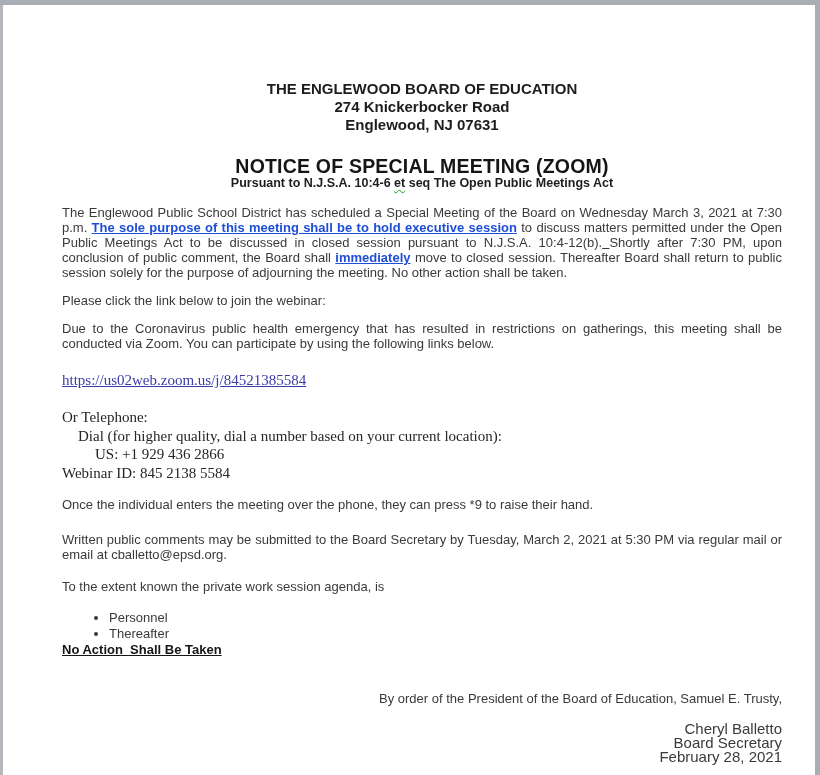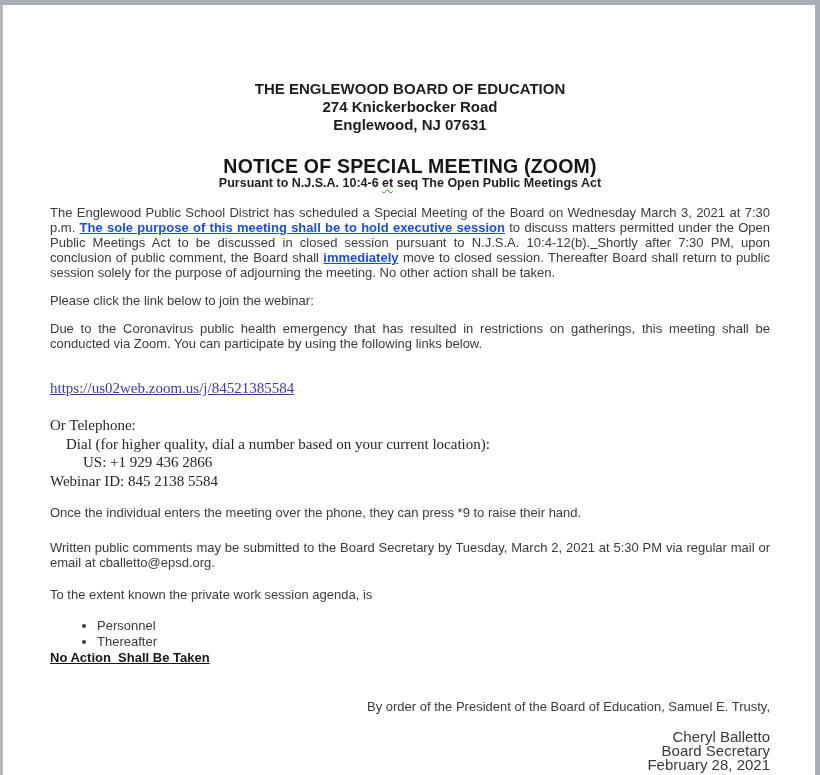--- a/index.html
+++ b/index.html
@@ -9,21 +9,21 @@
     height: 775px;
     background: #ffffff;
     overflow: hidden;
     font-family: "Liberation Sans", sans-serif;
     color: #3a3a3a;
   }
   .edge-top   { position: absolute; top: 0; left: 0; width: 100%; height: 5px; background: #a9aeb4; }
   .edge-left  { position: absolute; top: 5px; bottom: 0; left: 0; width: 3px; background: #b4b7bb; }
   .edge-right { position: absolute; top: 5px; bottom: 0; right: 0; width: 5px; background: #a9aeb4; }
 
-  .content { position: absolute; top: 5px; left: 50px; width: 720px; }
+  .content { position: absolute; top: 5px; left: 62px; width: 720px; }
 
   .org-block {
     margin-top: 75px;
     text-align: center;
     font-weight: bold;
     font-size: 15px;
     line-height: 18px;
     color: #1d1d1d;
   }
   .notice-title {
@@ -52,21 +52,21 @@
     text-align: justify;
     color: #3a3a3a;
   }
   .mt13 { margin-top: 13px; }
   .mt15 { margin-top: 15px; }
   .mt17 { margin-top: 17px; }
   .mt20 { margin-top: 20px; }
   .bold-underline { font-weight: bold; text-decoration: underline; color: #1d4ed8; margin-top: 36px; }
   .underline-space { text-decoration: underline; }
 
-  .link-line { margin-top: 28px; }
+  .link-line { margin-top: 20px; }
   .zoom-link {
     font-family: "Liberation Serif", serif;
     font-size: 15px;
     line-height: 17px;
     color: #3a3aa8;
     text-decoration: underline;
   }
   .phone-block {
     margin-top: 19px;
     font-family: "Liberation Serif", serif;

